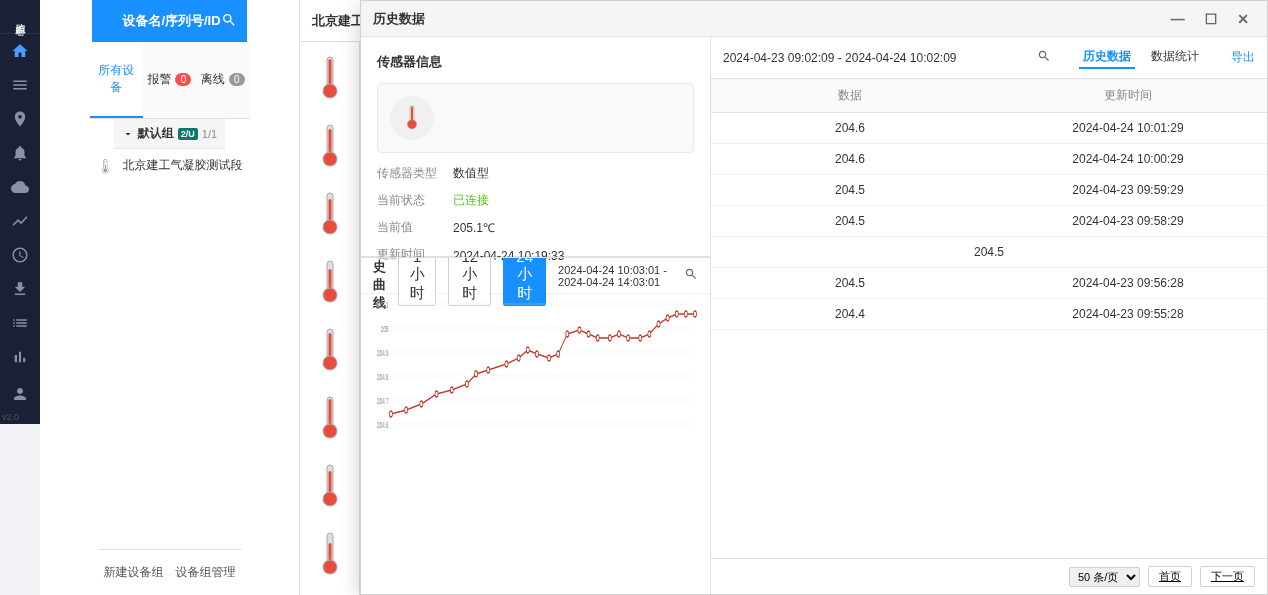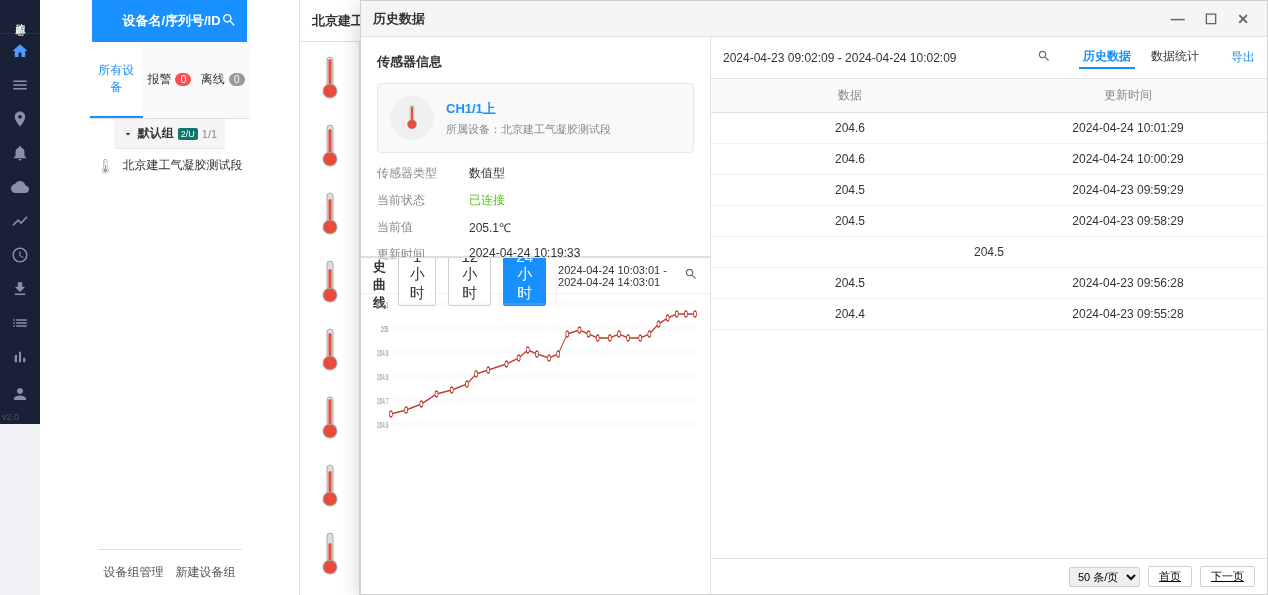--- a/index.html
+++ b/index.html
@@ -48,21 +48,21 @@
     .badge {
       background: #ff4d4f; color: white; border-radius: 10px; padding: 1px 5px; font-size: 10px; min-width: 16px; text-align: center;
     }
     .badge.gray { background: #999; }
     .device-group {
       display: flex; align-items: center; padding: 6px 8px; font-size: 12px; color: #333;
       cursor: pointer; gap: 4px; background: #f5f5f5; border-bottom: 1px solid #e8e8e8;
     }
     .device-group-label { flex: 1; font-weight: bold; }
     .device-group-count { font-size: 11px; color: #888; }
-    .group-tag { background: #0f766e; color: white; font-size: 9px; padding: 1px 3px; border-radius: 2px; }
+    .group-tag { background: #0f766e; color: white; font-size: 9px; padding: 1px 3px; border-radius: 2px; font-weight: bold; }
     .device-item {
       display: flex; align-items: center; padding: 8px 16px; font-size: 12px; cursor: pointer; gap: 8px; color: #333;
     }
     .device-icon { color: #999; font-size: 14px; }
     .nav-footer {
       margin-top: auto; border-top: 1px solid #e0e0e0; display: flex; padding: 8px 0;
     }
     .nav-footer-btn {
       flex: 1; text-align: center; padding: 6px; font-size: 12px; color: #555; cursor: pointer;
     }
@@ -112,21 +112,21 @@
       background: #f9f9f9; border: 1px solid #e8e8e8; border-radius: 4px; padding: 12px;
       display: flex; align-items: center; gap: 12px; margin-bottom: 12px;
     }
     .sensor-thermo-icon {
       width: 44px; height: 44px; background: #f0f0f0; border-radius: 50%;
       display: flex; align-items: center; justify-content: center; font-size: 24px;
     }
     .sensor-name { color: #1890ff; font-size: 13px; font-weight: bold; }
     .sensor-device { font-size: 11px; color: #888; margin-top: 4px; }
     .sensor-props { display: flex; flex-direction: column; gap: 10px; }
-    .sensor-prop { display: flex; align-items: flex-start; gap: 32px; }
+    .sensor-prop { display: flex; align-items: flex-end; gap: 16px; }
     .sensor-prop-label { color: #888; font-size: 12px; width: 60px; }
     .sensor-prop-value { color: #333; font-size: 12px; }
     .sensor-prop-value.green { color: #52c41a; }
 
     
     .data-section { flex: 1; display: flex; flex-direction: column; }
     .data-header {
       height: 42px; border-bottom: 1px solid #e0e0e0;
       display: flex; align-items: center; padding: 0 12px; gap: 28px;
     }
@@ -279,22 +279,22 @@
       </svg>
     <span class="device-group-label">默认组</span>
     <span class="group-tag">2/U</span>
     <span class="device-group-count">1/1</span>
   </div>
   <div class="device-item">
     <span class="device-icon">🌡</span>
     <span>北京建工气凝胶测试段</span>
   </div>
   <div class="nav-footer">
+    <div class="nav-footer-btn">新建设备组</div>
     <div class="nav-footer-btn">设备组管理</div>
-    <div class="nav-footer-btn">新建设备组</div>
   </div>
 </div>
 
 <div class="thermo-list">
 
   <div class="thermo-item">
     <svg class="thermo-svg" viewBox="0 0 30 55" xmlns="http://www.w3.org/2000/svg">
       <rect x="12" y="4" width="6" height="30" rx="3" fill="#ddd" stroke="#aaa" stroke-width="1"></rect>
       <rect x="13.5" y="6" width="3" height="26" rx="1.5" fill="#e74c3c"></rect>
       <circle cx="15" cy="38" r="7" fill="#e74c3c" stroke="#aaa" stroke-width="1"></circle>
@@ -371,24 +371,20 @@
     <div class="sensor-section">
       <div class="sensor-info-panel">
         <div class="sensor-info-title">传感器信息</div>
         <div class="sensor-card">
           <div class="sensor-thermo-icon">
             <svg width="28" height="28" viewBox="0 0 30 55" xmlns="http://www.w3.org/2000/svg">
               <rect x="11" y="3" width="8" height="32" rx="4" fill="#ddd" stroke="#aaa" stroke-width="1"></rect>
               <rect x="13" y="5" width="4" height="28" rx="2" fill="#e74c3c"></rect>
               <circle cx="15" cy="40" r="9" fill="#e74c3c" stroke="#aaa" stroke-width="1"></circle>
             </svg>
-          </div>
-          <div>
-            <div class="sensor-name">CH1/1上</div>
-            <div class="sensor-device">所属设备：北京建工气凝胶测试段</div>
           </div>
         </div>
         <div class="sensor-props">
           <div class="sensor-prop">
             <span class="sensor-prop-label">传感器类型</span>
             <span class="sensor-prop-value">数值型</span>
           </div>
           <div class="sensor-prop">
             <span class="sensor-prop-label">当前状态</span>
             <span class="sensor-prop-value green">已连接</span>

